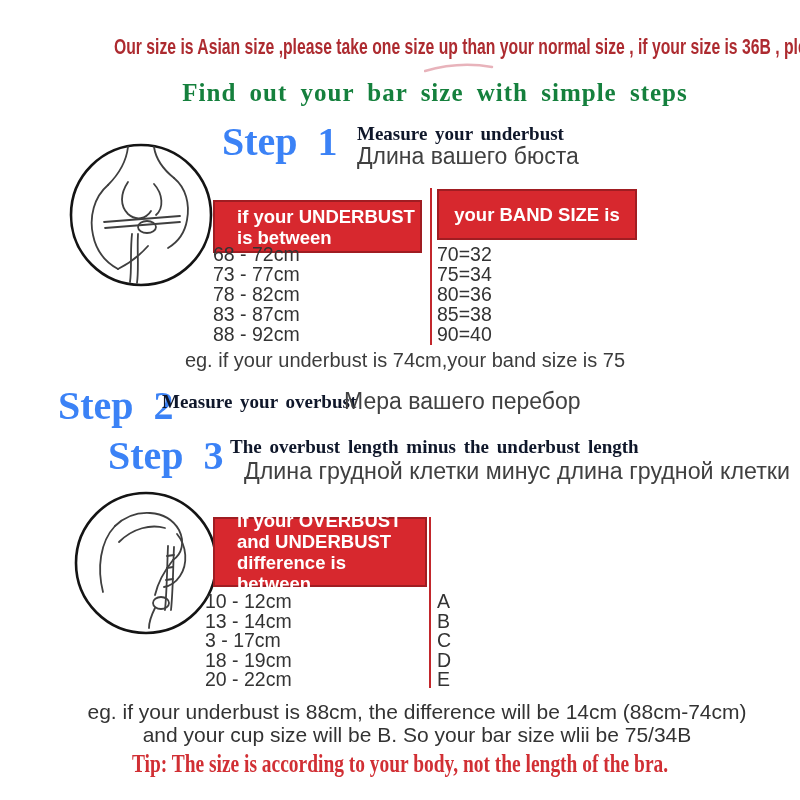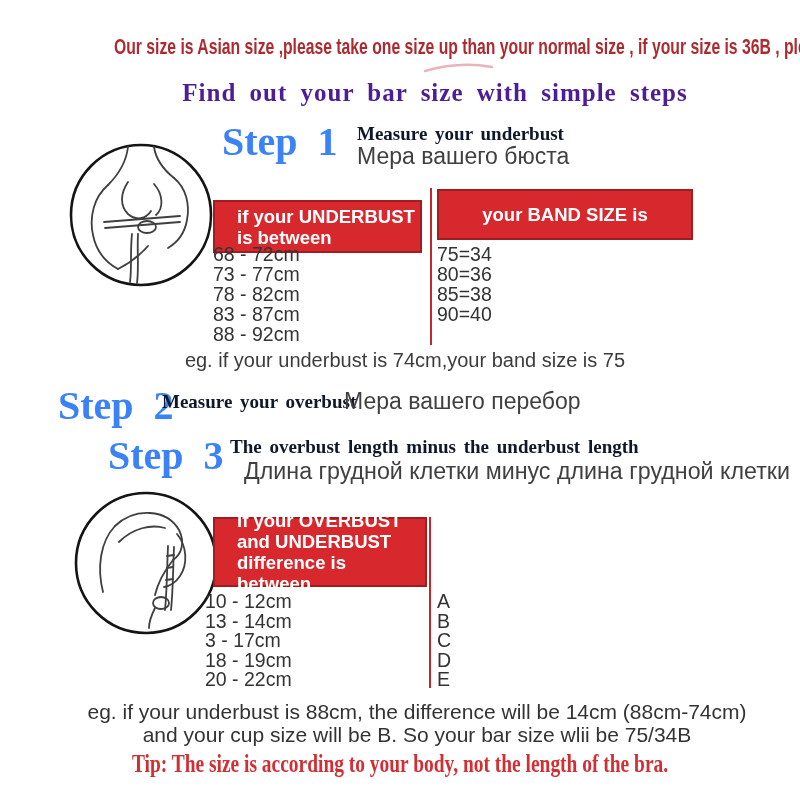--- a/index.html
+++ b/index.html
@@ -6,21 +6,21 @@
   #frame{position:relative;width:800px;height:800px;background:#ffffff;overflow:hidden;
          font-family:"Liberation Sans",sans-serif;}
   .abs{position:absolute;}
   .serif{font-family:"Liberation Serif",serif;}
 
   .notice{top:34px;left:0;width:800px;text-align:center;font-size:22px;font-weight:bold;
           color:#ad2b30;white-space:nowrap;transform-origin:50% 50%;}
   .swoosh{left:424px;top:60px;}
 
   .heading{top:79px;left:70px;width:730px;text-align:center;font-size:25px;font-weight:bold;
-           color:#4c1d95;letter-spacing:1px;word-spacing:6px;}
+           color:#15803d;letter-spacing:1px;word-spacing:6px;}
 
   .step-label{font-size:40px;font-weight:bold;color:#3b82f6;word-spacing:10px;white-space:nowrap;}
   .step-en{font-size:19px;font-weight:bold;color:#0f172a;word-spacing:3px;white-space:nowrap;}
   .step-ru{font-size:23px;color:#404040;white-space:nowrap;}
 
   .banner{background:#d7282e;border:2px solid #a01d22;color:#ffffff;font-weight:bold;
           font-size:18.5px;line-height:21px;box-sizing:border-box;display:flex;
           flex-direction:column;justify-content:center;white-space:pre-line;}
   .banner.left-align{align-items:flex-start;padding-left:22px;text-align:left;}
   .banner.centered{align-items:center;text-align:center;}
@@ -48,51 +48,52 @@
   <div class="abs notice" style="transform: scaleX(0.715064);">Our size is Asian size ,please take one size up than your normal size , if your size is 36B , please take 38B</div>
 
   <svg class="abs swoosh" width="70" height="16" viewBox="0 0 70 16">
     <path d="M1,11 Q35,1 68,7" fill="none" stroke="#e4a6af" stroke-width="2.4" stroke-linecap="round" opacity="0.85"></path>
   </svg>
 
   <div class="abs heading serif">Find out your bar size with simple steps</div>
 
   <div class="abs step-label serif" style="left:222px;top:118px;">Step 1</div>
   <div class="abs step-en serif" style="left:357px;top:123px;">Measure your underbust</div>
-  <div class="abs step-ru" style="left:357px;top:143px;">Мера вашего бюста</div>
+  <div class="abs step-ru" style="left:357px;top:143px;">Длина вашего бюста</div>
 
   <svg class="abs" style="left:68px;top:142px;" width="146" height="146" viewBox="0 0 146 146">
     <circle class="ring" cx="73" cy="73" r="70"></circle>
     <path class="ln" d="M60,5 C58,22 50,33 40,43"></path>
     <path class="ln" d="M40,43 C26,55 21,75 25,93 C28,108 37,120 50,127"></path>
     <path class="ln" d="M86,5 C88,18 96,28 106,36"></path>
     <path class="ln" d="M106,36 C118,46 122,62 119,78 C117,90 110,100 100,106"></path>
     <path class="ln" d="M60,40 C52,52 52,64 60,72 C68,79 78,77 83,69"></path>
     <path class="ln" d="M86,42 C95,52 96,66 88,73"></path>
     <path class="ln" d="M36,80 L112,74"></path>
     <path class="ln" d="M37,86 L112,80"></path>
     <path class="ln" d="M50,127 C62,121 72,113 80,104"></path>
     <ellipse class="ln" cx="79" cy="85" rx="9" ry="6"></ellipse>
     <path class="ln" d="M64,92 C62,110 64,126 62,140"></path>
     <path class="ln" d="M70,92 C69,110 71,126 69,141"></path>
   </svg>
 
   <div class="abs banner left-align" style="left:213px;top:200px;width:209px;height:53px;">if your UNDERBUST
 is between</div>
-  <div class="abs banner centered" style="left:437px;top:189px;width:256px;height:51px;">your BAND SIZE is</div>
+  <div class="abs banner centered" style="left:437px;top:189px;width:200px;height:51px;">your BAND SIZE is</div>
   <div class="abs vdivider" style="left:430px;top:188px;height:157px;"></div>
 
   <div class="abs tcol" style="left:213px;top:244px;width:214px;">
     <div>68 - 72cm</div>
     <div>73 - 77cm</div>
     <div>78 - 82cm</div>
     <div>83 - 87cm</div>
     <div>88 - 92cm</div>
   </div>
   <div class="abs tcol" style="left:437px;top:244px;width:200px;">
+    <div>70=32</div>
     <div>75=34</div>
     <div>80=36</div>
     <div>85=38</div>
     <div>90=40</div>
   </div>
   <div class="abs eg" style="top:349px;">eg. if your underbust is 74cm,your band size is 75</div>
 
   <div class="abs step-label serif" style="left:58px;top:382px;">Step 2</div>
   <div class="abs step-en serif" style="left:162px;top:391px;">Measure your overbust</div>
   <div class="abs step-ru" style="left:344px;top:388px;">Мера вашего перебор</div>

